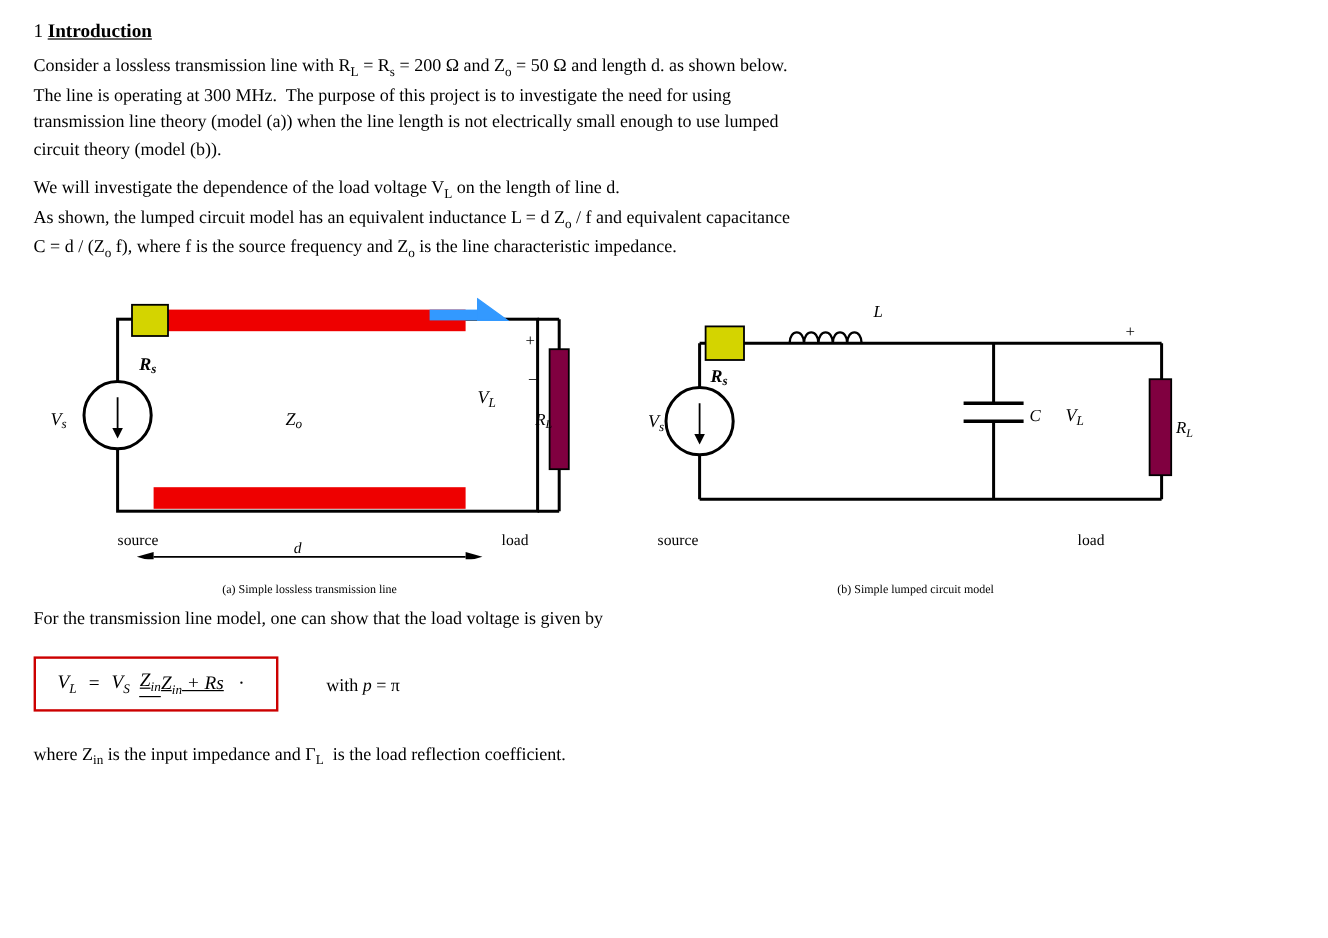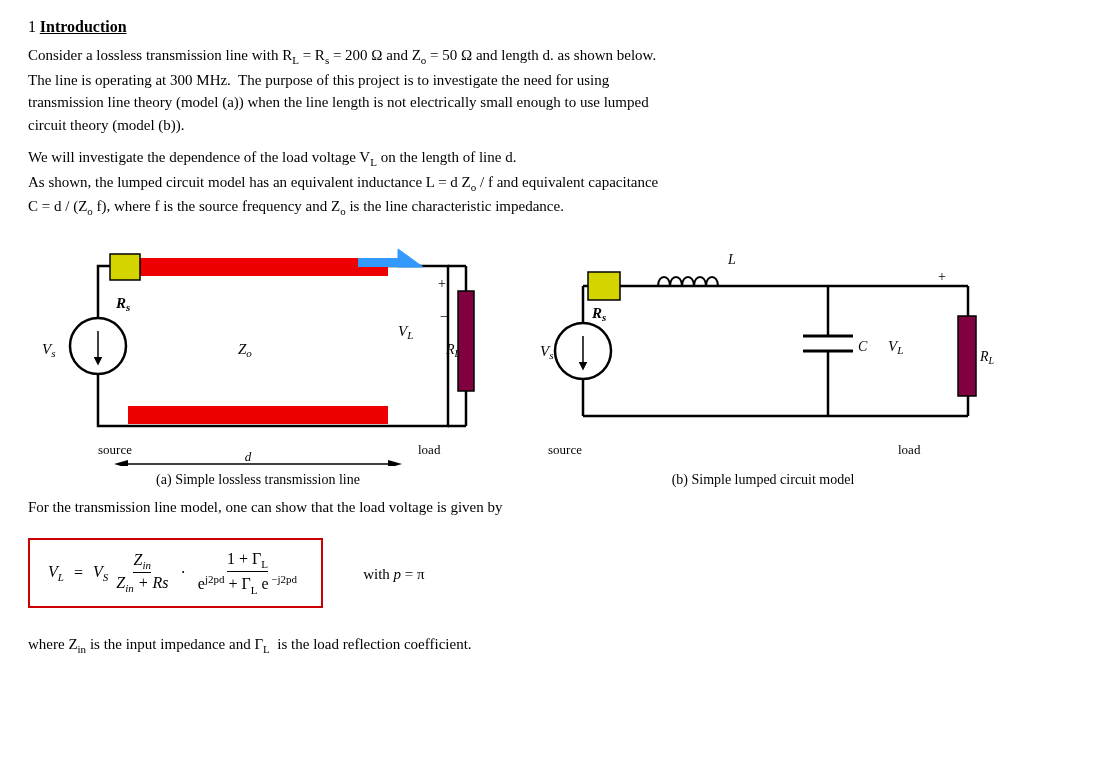--- a/index.html
+++ b/index.html
@@ -29,44 +29,44 @@
       align-items: flex-start;
       margin: 16px 0 8px 0;
       gap: 30px;
     }
     .diagram-a, .diagram-b {
       display: flex;
       flex-direction: column;
       align-items: center;
     }
     .diagram-caption {
-      font-size: 14px;
-      margin-top: 6px;
+      font-size: 10px;
+      margin-top: 20px;
     }
     svg text {
       font-family: "Times New Roman", Times, serif;
     }
     .formula-box {
       border: 2px solid #c00;
       display: inline-block;
       padding: 10px 22px 10px 18px;
       margin: 10px 0 14px 0;
       font-size: 16px;
     }
     .formula-content {
       display: flex;
       align-items: center;
       gap: 6px;
     }
     .frac {
       display: inline-flex;
-      flex-direction: column;
       align-items: center;
       vertical-align: middle;
       margin: 0 2px;
+      text-decoration: underline;
     }
     .frac-num {
       border-bottom: 1.5px solid #000;
       padding-bottom: 1px;
       text-align: center;
       min-width: 18px;
     }
     .frac-den {
       text-align: left;
       padding-top: 1px;
@@ -235,24 +235,20 @@
       <span style="font-style:italic;">V<sub>L</sub></span>
       <span>&nbsp;=&nbsp;</span>
       <span style="font-style:italic;">V<sub>S</sub></span>
 
       <span class="frac">
         <span class="frac-num" style="font-style:italic;">Z<sub>in</sub></span>
         <span class="frac-den" style="font-style:italic;">Z<sub>in</sub> + Rs</span>
       </span>
       <span>&nbsp;·&nbsp;</span>
 
-      <span class="frac">
-        <span class="frac-num">1 + Γ<sub>L</sub></span>
-        <span class="frac-den">e<sup>j2pd</sup> + Γ<sub>L</sub> e<sup> −j2pd</sup></span>
-      </span>
     </div>
   </div>
   <div style="font-size:15px;">
     with <span style="font-style:italic;">p</span> = π
   </div>
 </div>
 
 <div class="footnote-row">
   <span>where Z<sub>in</sub> is the input impedance and Γ<sub>L</sub>&nbsp; is the load reflection coefficient.</span>
 </div>

